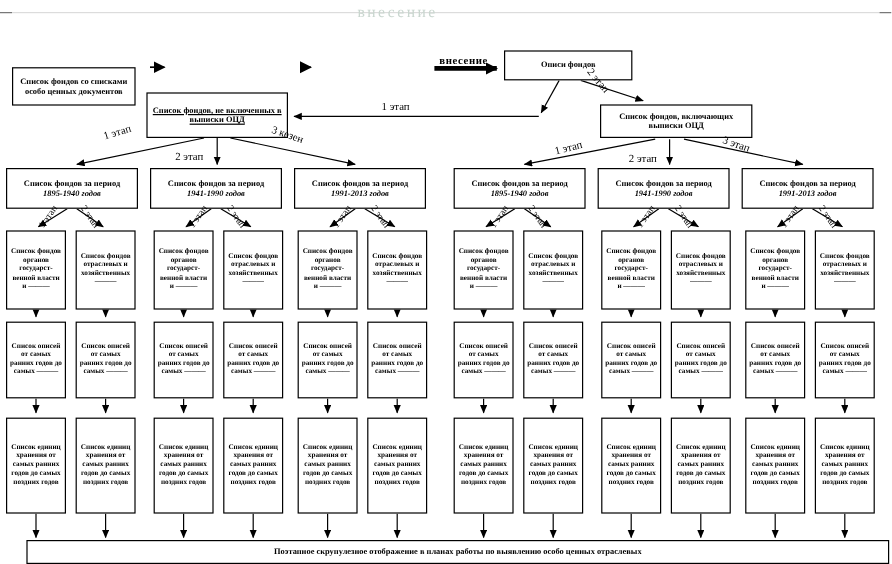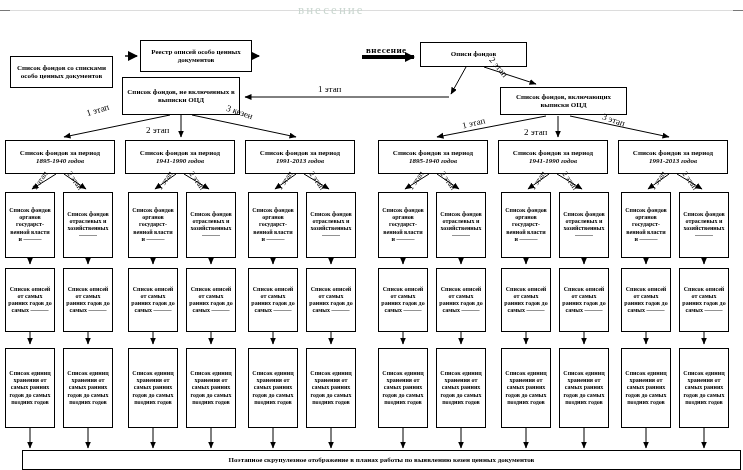--- a/index.html
+++ b/index.html
@@ -111,24 +111,23 @@
       <line x1="584" y1="428" x2="584" y2="448" marker-end="url(#ah)"></line>
       <line x1="646" y1="428" x2="646" y2="448" marker-end="url(#ah)"></line>
       <line x1="704" y1="428" x2="704" y2="448" marker-end="url(#ah)"></line>
     </g>
   </svg>
 
   <div class="wm">внесение</div>
   <div class="vn">внесение</div>
 
   <div class="bx f7" style="left:10px;top:40px;width:103px;height:32px;margin-top:16px;">Список фондов со списками особо ценных документов</div>
-  <div class="bx f7" style="left:140px;top:40px;width:112px;height:32px;">Реестр описей особо ценных документов</div>
   <div class="bx f7" style="left:420px;top:42px;width:107px;height:25px;">Описи фондов</div>
 
-  <div class="bx f7" style="left:122px;top:77px;width:118px;height:38px;">Список фондов, не включенных в выписки ОЦД</div>
+  <div class="bx f7" style="left:122px;top:77px;width:118px;height:38px;text-decoration:underline;">Список фондов, не включенных в выписки ОЦД</div>
   <div class="bx f7" style="left:500px;top:87px;width:127px;height:28px;">Список фондов, включающих выписки ОЦД</div>
 
   <div class="lbl" style="left:318px;top:84px;">1 этап</div>
   <div class="lbl" style="left:487px;top:62px;transform:rotate(50deg);">2 этап</div>
   <div class="lbl" style="left:86px;top:105px;transform:rotate(-17deg);">1 этап</div>
   <div class="lbl" style="left:146px;top:125px;">2 этап</div>
   <div class="lbl" style="left:226px;top:107px;transform:rotate(19deg);">3 кезен</div>
   <div class="lbl" style="left:462px;top:118px;transform:rotate(-14deg);">1 этап</div>
   <div class="lbl" style="left:524px;top:127px;">2 этап</div>
   <div class="lbl" style="left:602px;top:115px;transform:rotate(19deg);">3 этап</div>
@@ -203,15 +202,15 @@
   <div class="bx f6" style="left:186px;top:348px;width:50px;height:80px;">Список единиц хранения от самых ранних годов до самых поздних годов</div>
   <div class="bx f6" style="left:248px;top:348px;width:50px;height:80px;">Список единиц хранения от самых ранних годов до самых поздних годов</div>
   <div class="bx f6" style="left:306px;top:348px;width:50px;height:80px;">Список единиц хранения от самых ранних годов до самых поздних годов</div>
   <div class="bx f6" style="left:378px;top:348px;width:50px;height:80px;">Список единиц хранения от самых ранних годов до самых поздних годов</div>
   <div class="bx f6" style="left:436px;top:348px;width:50px;height:80px;">Список единиц хранения от самых ранних годов до самых поздних годов</div>
   <div class="bx f6" style="left:501px;top:348px;width:50px;height:80px;">Список единиц хранения от самых ранних годов до самых поздних годов</div>
   <div class="bx f6" style="left:559px;top:348px;width:50px;height:80px;">Список единиц хранения от самых ранних годов до самых поздних годов</div>
   <div class="bx f6" style="left:621px;top:348px;width:50px;height:80px;">Список единиц хранения от самых ранних годов до самых поздних годов</div>
   <div class="bx f6" style="left:679px;top:348px;width:50px;height:80px;">Список единиц хранения от самых ранних годов до самых поздних годов</div>
 
-  <div class="banner">Поэтапное скрупулезное отображение в планах работы по выявлению кезен ценных документов</div>
+  <div class="banner">Поэтапное скрупулезное отображение в планах работы по выявлению особо ценных отраслевых</div>
 
 </div>
 
 </body></html>

